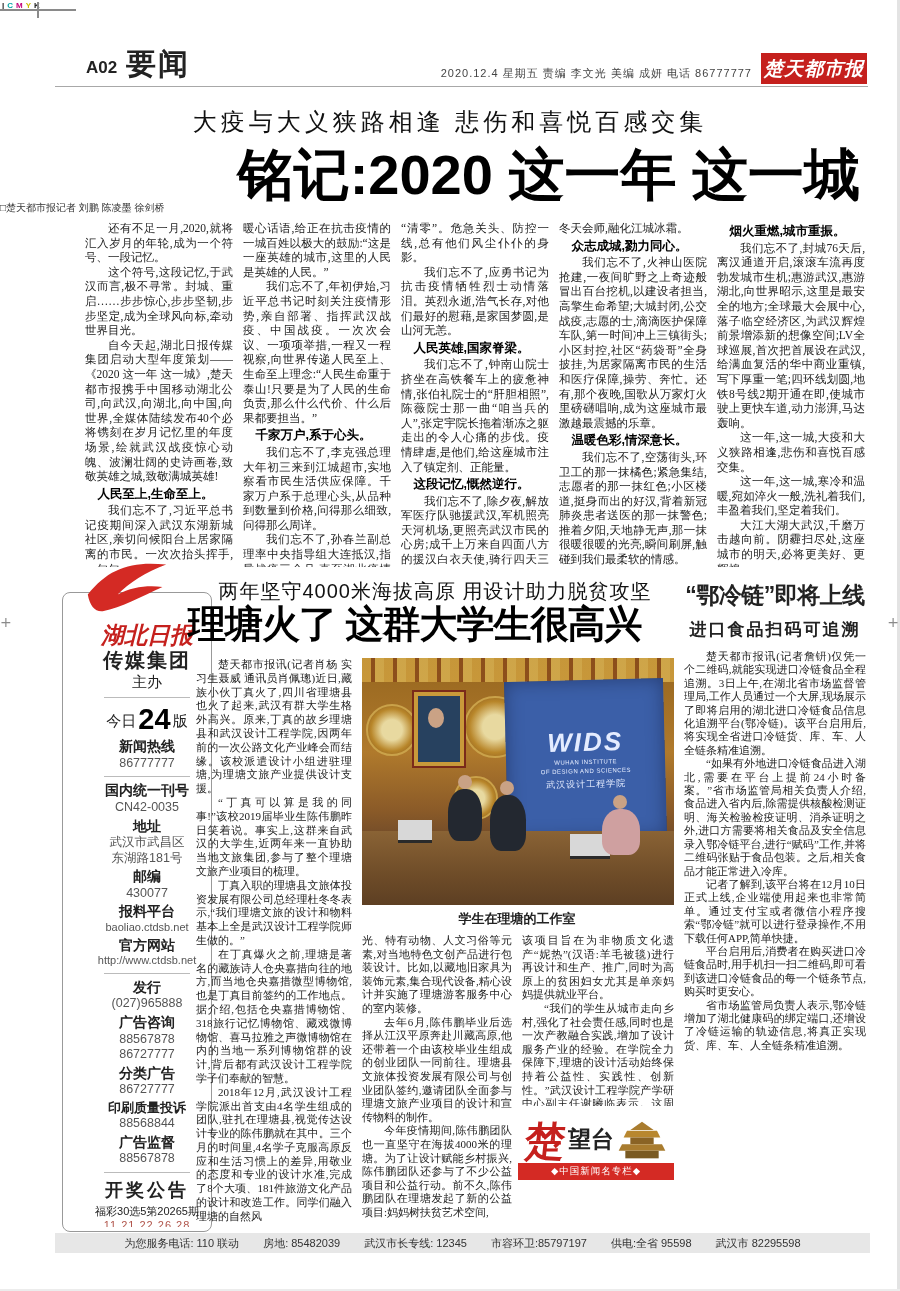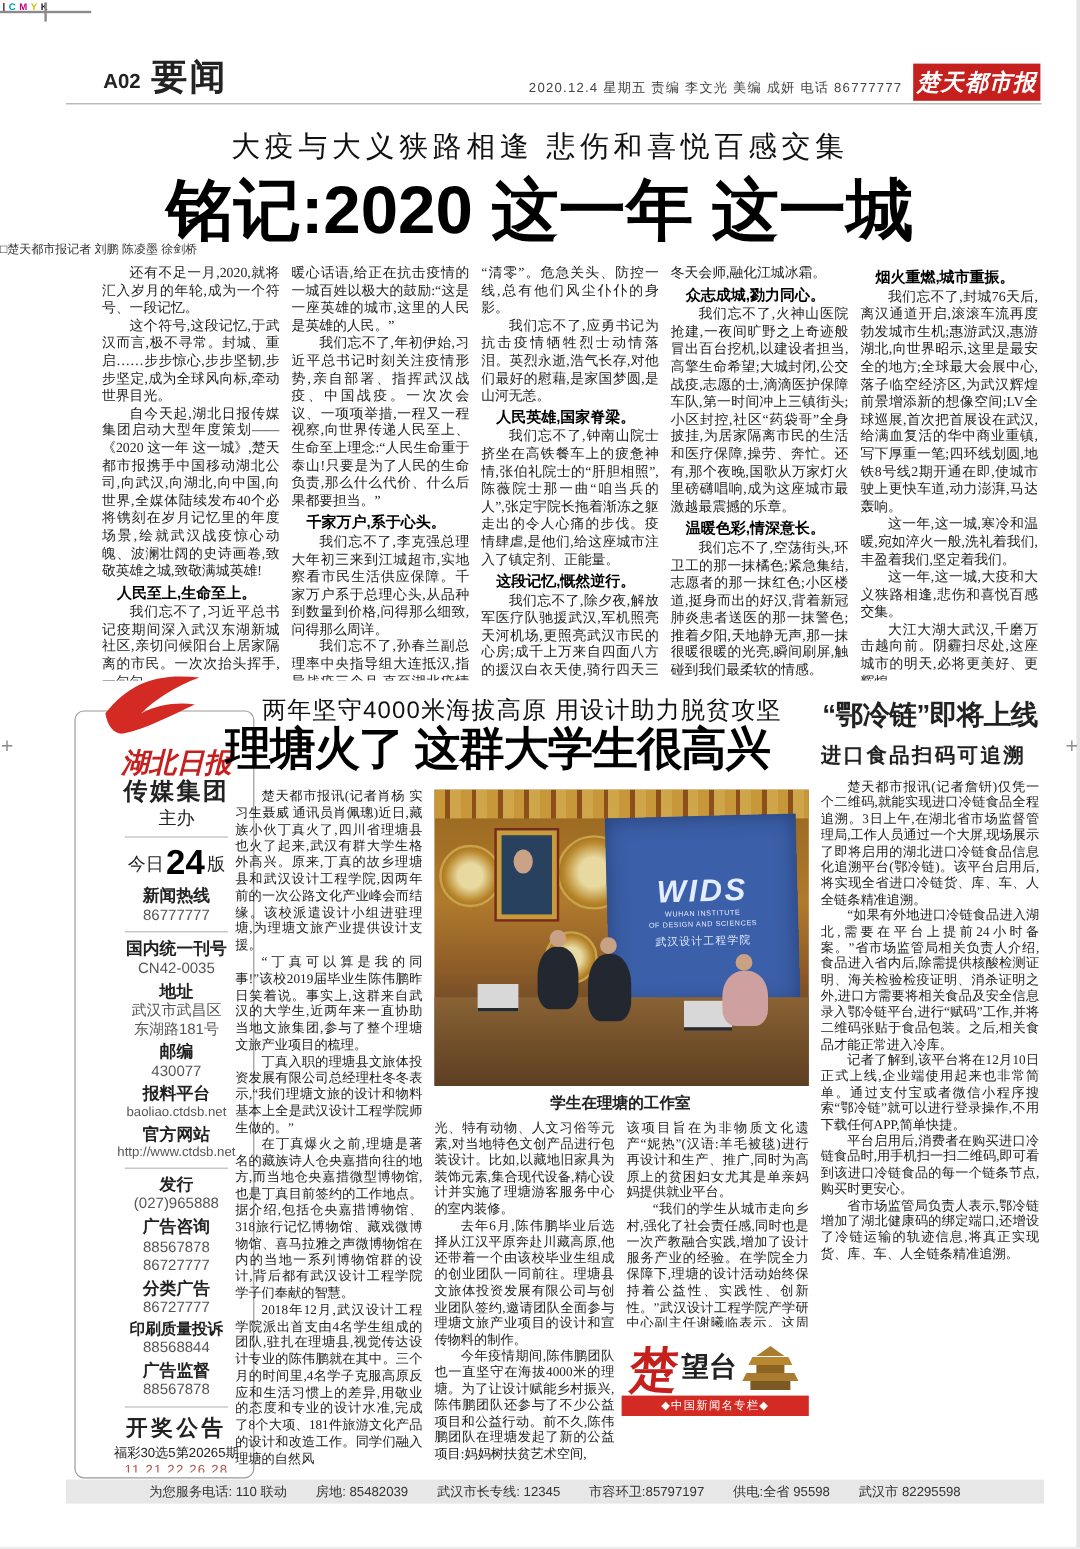--- a/index.html
+++ b/index.html
@@ -29,21 +29,21 @@
   .hdr-section{position:absolute;left:126px;top:44px;font-weight:900;font-size:30px;letter-spacing:2px;}
   .hdr-date{position:absolute;right:148px;top:66px;font-size:11px;color:#444;letter-spacing:1px;}
   .masthead{position:absolute;right:33px;top:53px;width:106px;height:31px;background:#c5201d;
             color:#fff;display:flex;align-items:center;justify-content:center;
             font-weight:bold;font-style:italic;font-size:19px;letter-spacing:1px;}
   .hdr-rule{position:absolute;left:55px;right:32px;top:86px;border-top:1px solid #a8a8a8;}
 
   
   .lead-kicker{position:absolute;left:60px;right:60px;top:106px;text-align:center;
                font-weight:500;font-size:24px;letter-spacing:4px;color:#111;}
-  .lead-title{position:absolute;left:40px;right:40px;top:138px;text-align:center;
+  .lead-title{position:absolute;left:40px;right:40px;top:138px;text-align:right;
               font-weight:900;font-size:56px;color:#000;letter-spacing:0px;}
   .lead-byline{position:absolute;left:0;right:0;top:201px;font-size:10px;color:#333;}
   .lead-cols{position:absolute;left:85px;top:221px;width:780px;height:346px;display:flex;gap:10px;}
   .lead-cols .col{flex:1;font-size:11.5px;line-height:14.6px;text-align:justify;overflow:hidden;}
   .col p,.cc-paras p{margin:0;}
   .col p.para,.cc-paras p.para{text-indent:2em;}
   .col p.cont{text-indent:0;}
   .col p.sub{font-family:"Liberation Sans","DejaVu Sans",sans-serif;font-weight:bold;
              font-size:12.5px;text-indent:1em;margin:3px 0 2px;color:#000;}
 
@@ -108,21 +108,21 @@
        font-family:"Liberation Serif","DejaVu Serif",serif;}
   .wt{font-family:"Liberation Sans","DejaVu Sans",sans-serif;font-weight:900;font-size:23px;padding-bottom:5px;}
   .chu-banner{background:#d42a24;color:#fff;text-align:center;font-family:"Liberation Sans","DejaVu Sans",sans-serif;
        font-size:9.5px;padding:2px 0;margin-top:3px;letter-spacing:1px;}
 
   
   .cc{position:absolute;left:684px;top:580px;width:182px;height:650px;overflow:hidden;}
   .cc-title{font-family:"Liberation Sans","DejaVu Sans",sans-serif;font-weight:900;font-size:23px;
             text-align:center;letter-spacing:-.5px;}
   .cc-sub{font-family:"Liberation Sans","DejaVu Sans",sans-serif;font-weight:bold;font-size:17px;
-          margin:7px 0 9px;letter-spacing:2px;}
+          text-align:center;margin:7px 0 9px;letter-spacing:2px;}
   .cc-paras p{font-size:11px;line-height:13.4px;text-align:justify;}
 
   
   .footer{position:absolute;left:55px;right:30px;top:1233px;height:20px;background:#e7e7e7;
           display:flex;justify-content:center;gap:24px;align-items:center;
           font-family:"Liberation Sans","DejaVu Sans",sans-serif;font-size:11px;color:#333;}
 </style>
 </head>
 <body>
 
@@ -174,22 +174,22 @@
         <p class="cont">冬天会师,融化江城冰霜。</p>
         <p class="sub">众志成城,勠力同心。</p>
         <p class="para">我们忘不了,火神山医院抢建,一夜间旷野之上奇迹般冒出百台挖机,以建设者担当,高擎生命希望;大城封闭,公交战疫,志愿的士,滴滴医护保障车队,第一时间冲上三镇街头;小区封控,社区“药袋哥”全身披挂,为居家隔离市民的生活和医疗保障,操劳、奔忙。还有,那个夜晚,国歌从万家灯火里磅礴唱响,成为这座城市最激越最震撼的乐章。</p>
         <p class="sub">温暖色彩,情深意长。</p>
         <p class="para">我们忘不了,空荡街头,环卫工的那一抹橘色;紧急集结,志愿者的那一抹红色;小区楼道,挺身而出的好汉,背着新冠肺炎患者送医的那一抹警色;推着夕阳,天地静无声,那一抹很暖很暖的光亮,瞬间刷屏,触碰到我们最柔软的情感。</p>
       </div>
     <div class="col">
       <div>
           <p class="sub">烟火重燃,城市重振。</p>
           <p class="para">我们忘不了,封城76天后,离汉通道开启,滚滚车流再度勃发城市生机;惠游武汉,惠游湖北,向世界昭示,这里是最安全的地方;全球最大会展中心,落子临空经济区,为武汉辉煌前景增添新的想像空间;LV全球巡展,首次把首展设在武汉,给满血复活的华中商业重镇,写下厚重一笔;四环线划圆,地铁8号线2期开通在即,使城市驶上更快车道,动力澎湃,马达轰响。</p>
+          <p class="para">这一年,这一城,大疫和大义狭路相逢,悲伤和喜悦百感交集。</p>
           <p class="para">这一年,这一城,寒冷和温暖,宛如淬火一般,洗礼着我们,丰盈着我们,坚定着我们。</p>
-          <p class="para">这一年,这一城,大疫和大义狭路相逢,悲伤和喜悦百感交集。</p>
           <p class="para">大江大湖大武汉,千磨万击越向前。阴霾扫尽处,这座城市的明天,必将更美好、更辉煌。</p>
         </div>
 
     </div>
   </div>
 
   <div class="sidebar">
     <svg class="brush" viewBox="0 0 100 60">
       <path fill="#d42a24" d="M8 38 C30 10 55 2 92 6 C70 14 52 26 40 38 C55 30 72 28 88 30 C66 40 44 52 24 56 C16 57 10 50 8 38 Z"></path>
     </svg>

